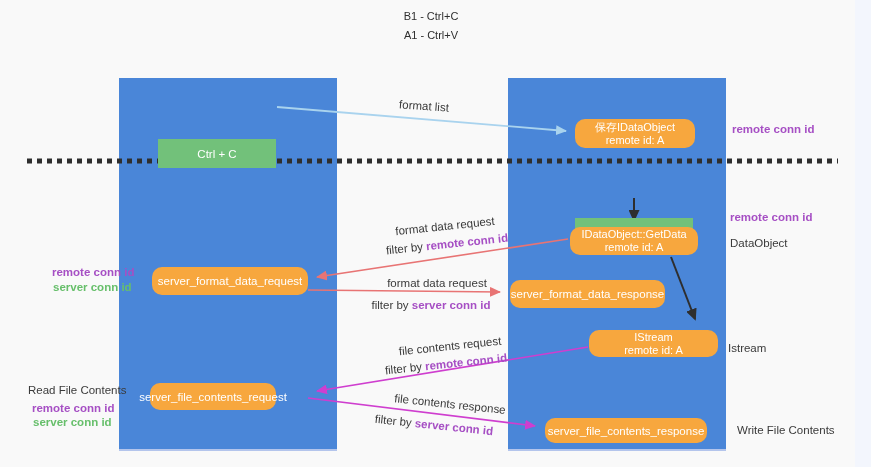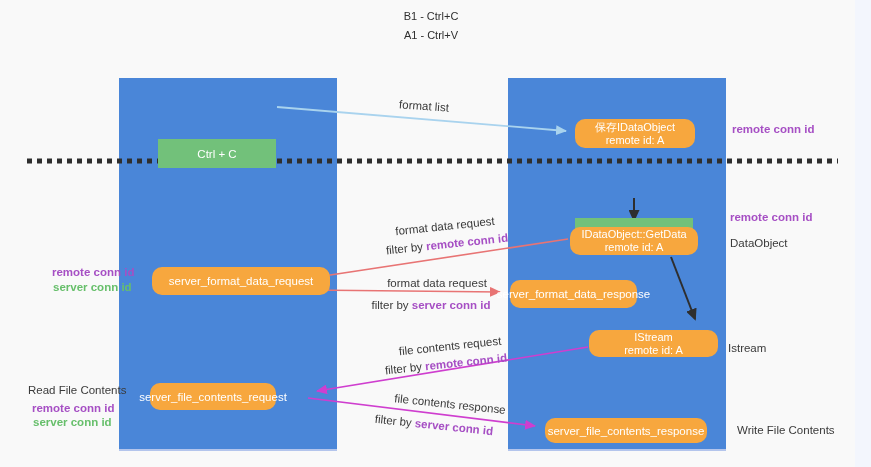--- a/index.html
+++ b/index.html
@@ -102,21 +102,21 @@
 
     <line x1="588" y1="347" x2="317" y2="391" stroke="#cf3ecf" stroke-width="1.6" marker-end="url(#ah-mag)"></line>
 
     <line x1="308" y1="398" x2="535" y2="426" stroke="#cf3ecf" stroke-width="1.6" marker-end="url(#ah-mag)"></line>
   </svg>
 
   <div class="box green-box" style="left:158px; top:95px; width:118px; height:29px;margin-top:44px;">
     <div>Ctrl + C</div>
   </div>
 
-  <div class="box orange" style="left:152px; top:267px; width:178px; height:28px;">
+  <div class="box orange" style="left:152px; top:267px; width:156px; height:28px;">
     <div>server_format_data_request</div>
   </div>
 
   <div class="box orange" style="left:150px; top:383px; width:126px; height:27px;">
     <div>server_file_contents_request</div>
   </div>
 
   <div class="box orange two-line" style="left:575px; top:119px; width:120px; height:29px;">
     <div>保存IDataObject</div>
     <div>remote id: A</div>
@@ -124,21 +124,21 @@
 
   <div class="box green-box" style="left:575px; top:173px; width:118px; height:25px;margin-top:45px;">
     <div>Ctrl + V</div>
   </div>
 
   <div class="box orange two-line" style="left:570px; top:227px; width:128px; height:28px;">
     <div>IDataObject::GetData</div>
     <div>remote id: A</div>
   </div>
 
-  <div class="box orange" style="left:510px; top:280px; width:127px; height:28px;">
+  <div class="box orange" style="left:510px; top:280px; width:155px; height:28px;">
     <div>server_format_data_response</div>
   </div>
 
   <div class="box orange two-line" style="left:589px; top:330px; width:129px; height:27px;">
     <div>IStream</div>
     <div>remote id: A</div>
   </div>
 
   <div class="box orange" style="left:545px; top:418px; width:162px; height:25px;">
     <div>server_file_contents_response</div>

